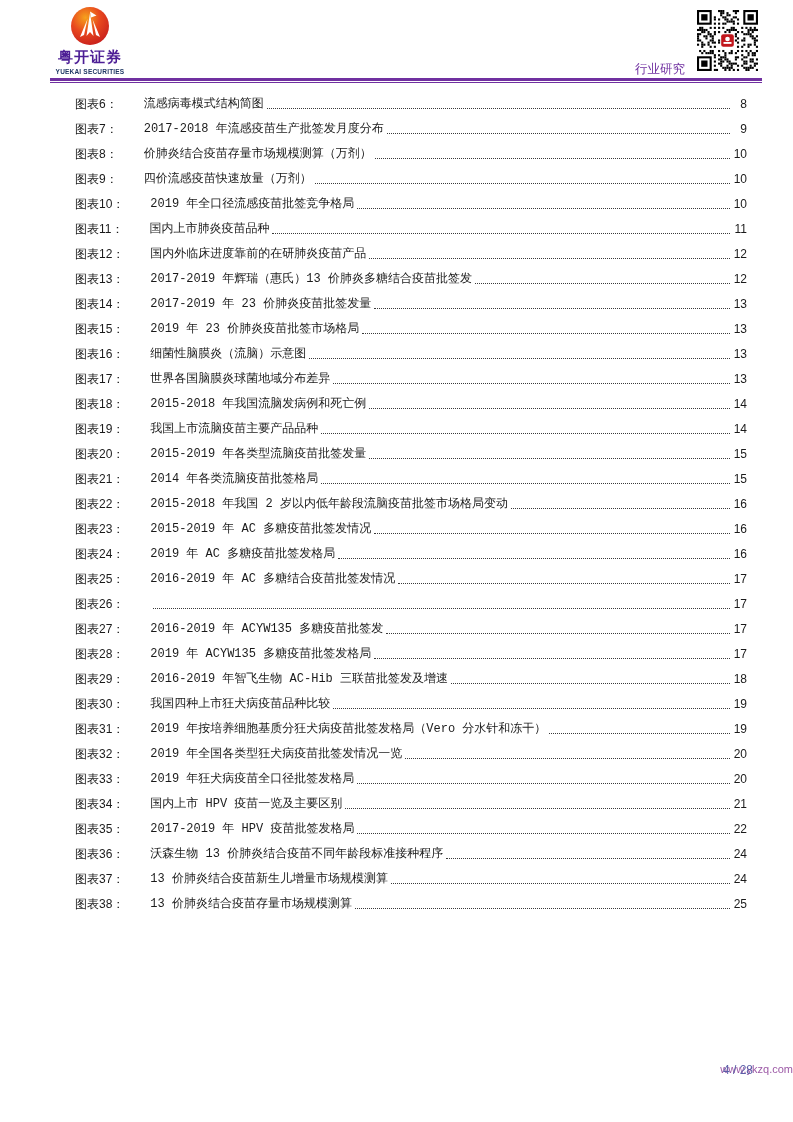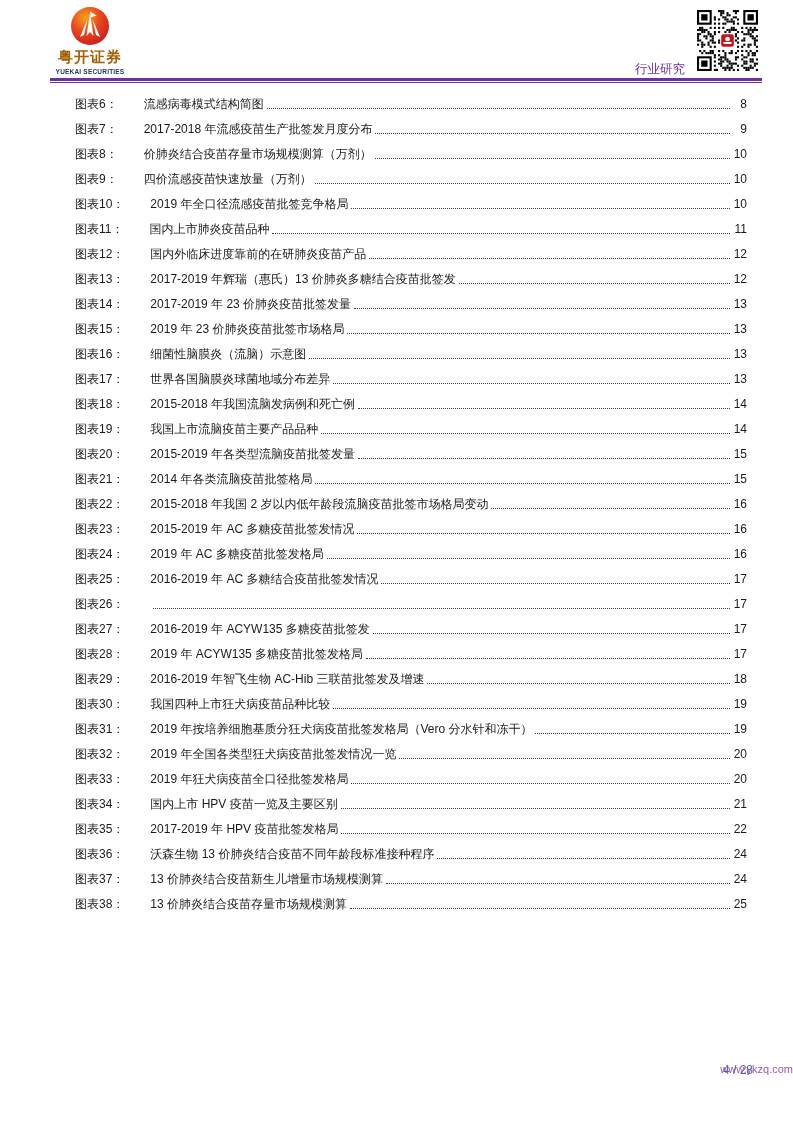--- a/index.html
+++ b/index.html
@@ -21,21 +21,21 @@
     left: 50px; top: 6px;
     width: 80px;
     text-align: center;
   }
   .logo-mark { display: block; margin: 0 auto; width: 40px; height: 40px; }
   .brand-cn {
     margin-top: 2px;
     font-size: 15px;
     font-weight: bold;
     letter-spacing: 1px;
-    color: #a16207;
+    color: #4c1d95;
     white-space: nowrap;
   }
   .brand-en {
     margin-top: 1px;
     font-size: 6.5px;
     font-weight: bold;
     letter-spacing: 0.2px;
     color: #1F3864;
     white-space: nowrap;
   }
@@ -75,21 +75,21 @@
     height: 25px;
     font-size: 12px;
     color: #1a1a1a;
     line-height: 25px;
     white-space: nowrap;
   }
   .toc-label {
     flex: 0 0 auto;
     margin-right: 26px;
   }
-  .toc-title { flex: 0 1 auto; overflow: hidden; }
+  .toc-title { flex: 0 1 auto; overflow: hidden; font-family: Liberation Mono, monospace; }
   .leader {
     flex: 1 1 10px;
     min-width: 8px;
     align-self: flex-end;
     height: 0;
     border-bottom: 1.6px dotted #3a3a3a;
     margin: 0 3px 8px 3px;
   }
   .toc-page {
     flex: 0 0 auto;

